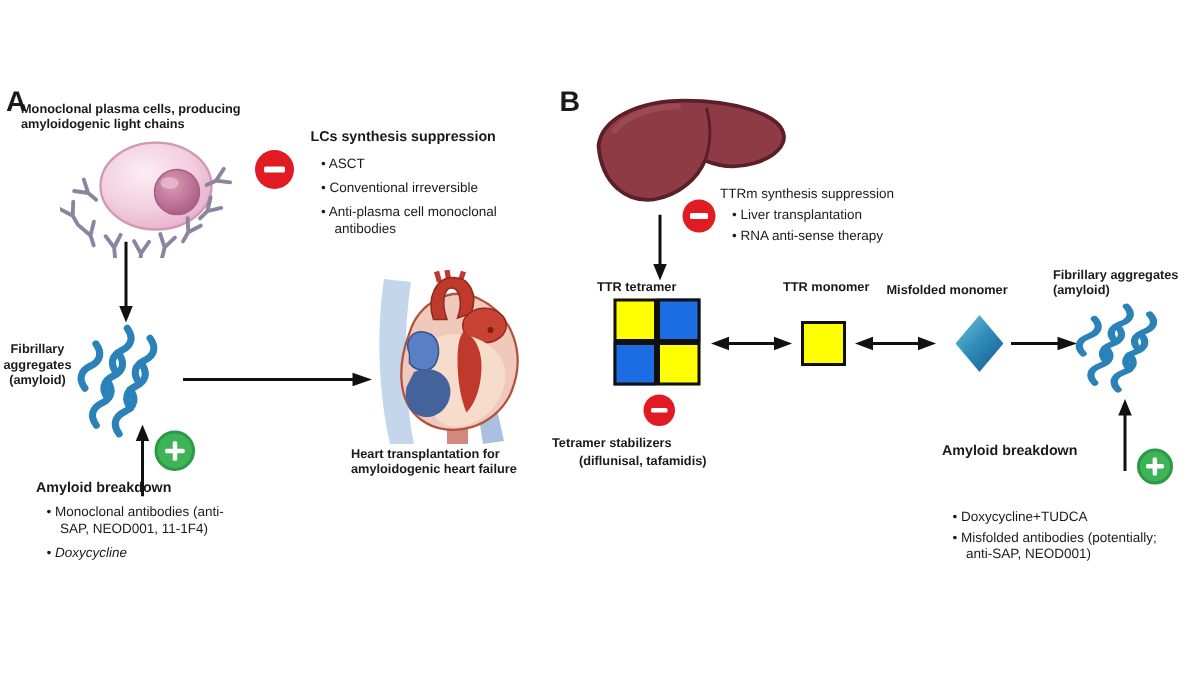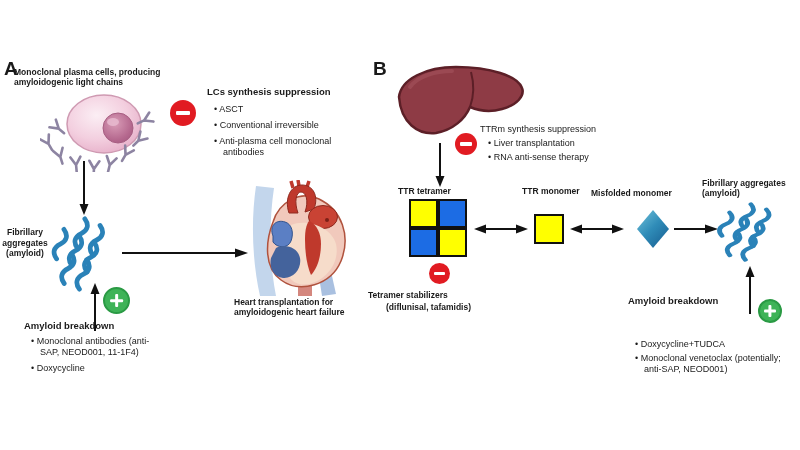--- a/index.html
+++ b/index.html
@@ -128,21 +128,21 @@
     <path d="M51,45 C68,38 92,48 96,64 C100,82 87,100 69,104 C53,107 44,95 45,79 C46,63 45,51 51,45 Z" fill="#f6dcca"></path>
     <path d="M69,41 C77,44 81,54 81,64 C81,77 77,89 71,95 C67,86 65,73 65,60 C65,51 66,45 69,41 Z" fill="#bf392c"></path>
     <path d="M33,56 C29,46 36,39 45,42 C52,44 54,53 51,61 C48,69 37,68 33,62 Z" fill="#5b7fc4" stroke="#30538e" stroke-width="1"></path>
     <path d="M36,68 C46,63 58,68 60,78 C62,89 53,99 43,98 C33,97 29,87 31,78 Z" fill="#44639c"></path>
   </svg>
   <div class="abs cap" style="left:234px; top:297px; width:124px;">Heart transplantation for amyloidogenic heart failure</div>
 
   <div class="abs sec-title" style="left:24px; top:321px;">Amyloid breakdown</div>
   <ul class="abs blist blist-tight" style="left:31px; top:333px; width:130px;">
     <li>Monoclonal antibodies (anti-SAP, NEOD001, 11-1F4)</li>
-    <li style="margin-top:5px;">Doxycycline</li>
+    <li style="margin-top:5px;font-style:italic;">Doxycycline</li>
   </ul>
 
   <div class="abs panel-label" style="left:373px; top:58px;">B</div>
 
   <svg class="abs" style="left:392px; top:63px;" width="136" height="78" viewBox="0 0 136 78">
     <path d="M7,34 C9,16 34,4 64,4 C98,4 126,13 130,25 C133,33 125,42 110,46 C96,50 85,47 78,44 C73,56 61,67 44,70 C26,72 9,60 7,34 Z" fill="#8e3b45" stroke="#5c1f27" stroke-width="2.5" stroke-linejoin="round"></path>
     <path d="M79,9 C82,20 82,33 78,44" stroke="#5c1f27" stroke-width="2" fill="none"></path>
     <path d="M18,24 C26,13 44,8 60,8" stroke="#aa5a64" stroke-width="4" fill="none" opacity="0.45" stroke-linecap="round"></path>
   </svg>
 
@@ -212,16 +212,16 @@
 
   <svg class="abs" style="left:744px; top:266px;" width="12" height="48">
     <line x1="6" y1="48" x2="6" y2="10" stroke="#111" stroke-width="2"></line>
     <polygon points="1.5,11 10.5,11 6,0" fill="#111"></polygon>
   </svg>
   <div class="abs icon-plus" style="left:758px; top:272px; width:24px; height:24px;"></div>
 
   <div class="abs sec-title" style="left:628px; top:296px;">Amyloid breakdown</div>
   <ul class="abs blist blist-tight" style="left:635px; top:308px; width:150px;margin-top:28px;">
     <li>Doxycycline+TUDCA</li>
-    <li>Monoclonal venetoclax (potentially; anti-SAP, NEOD001)</li>
+    <li>Misfolded antibodies (potentially; anti-SAP, NEOD001)</li>
   </ul>
 
 </div>
 
 </body></html>

